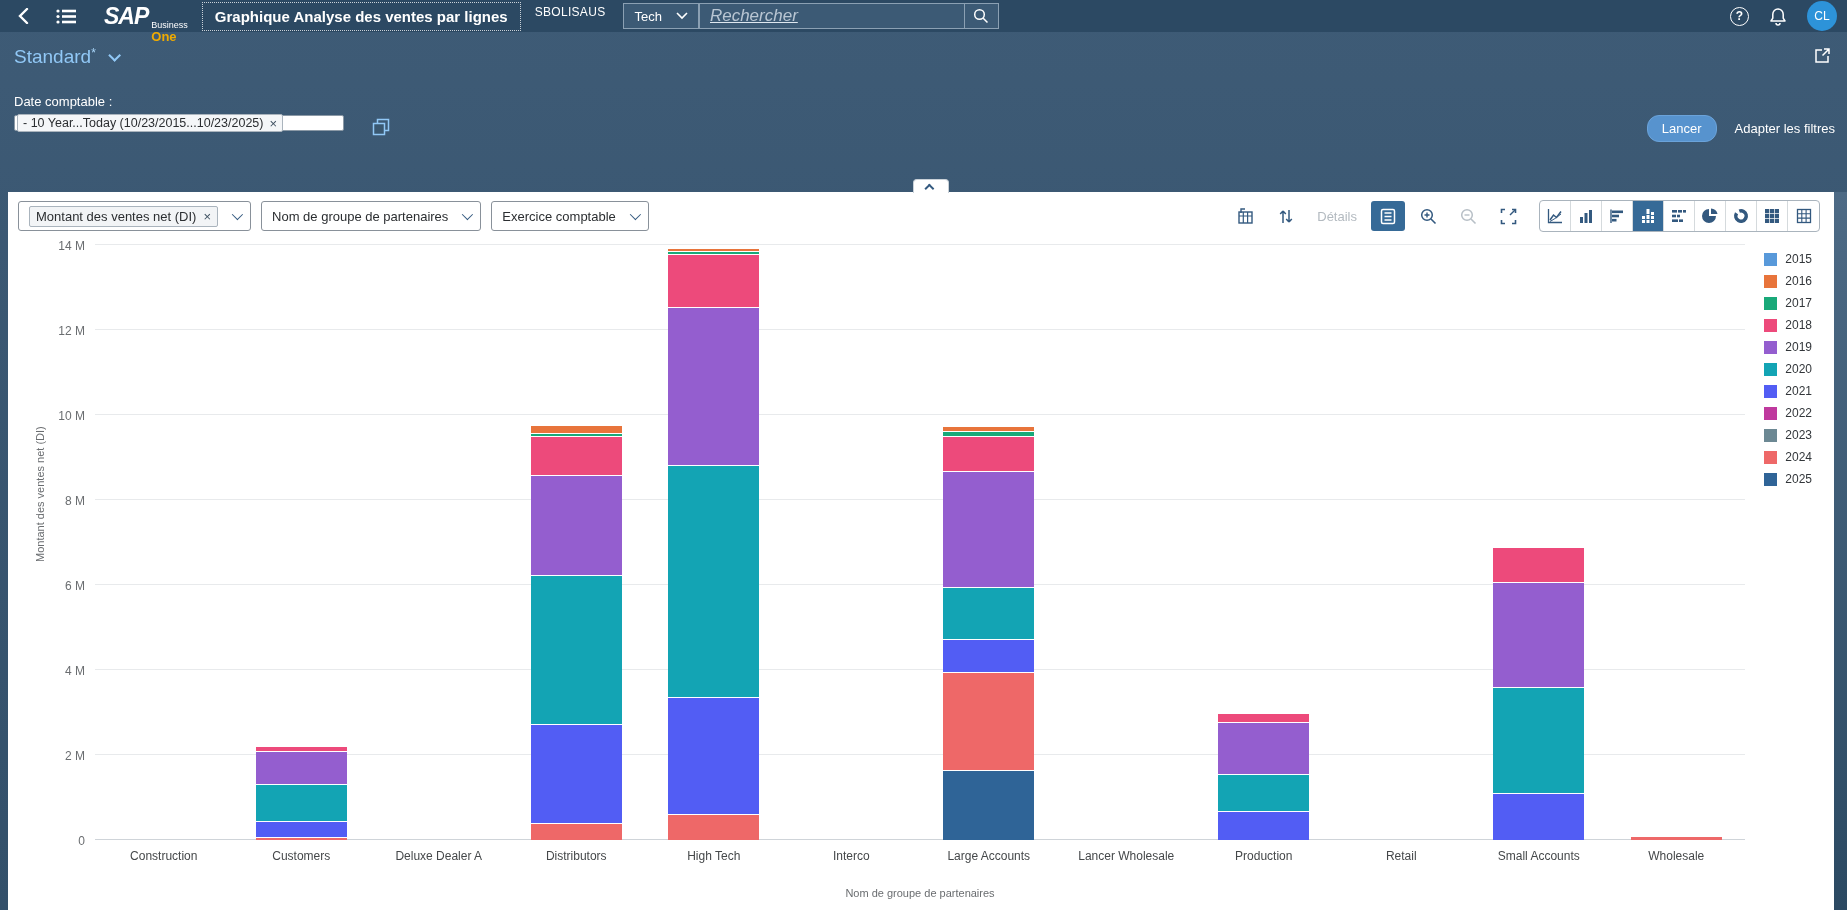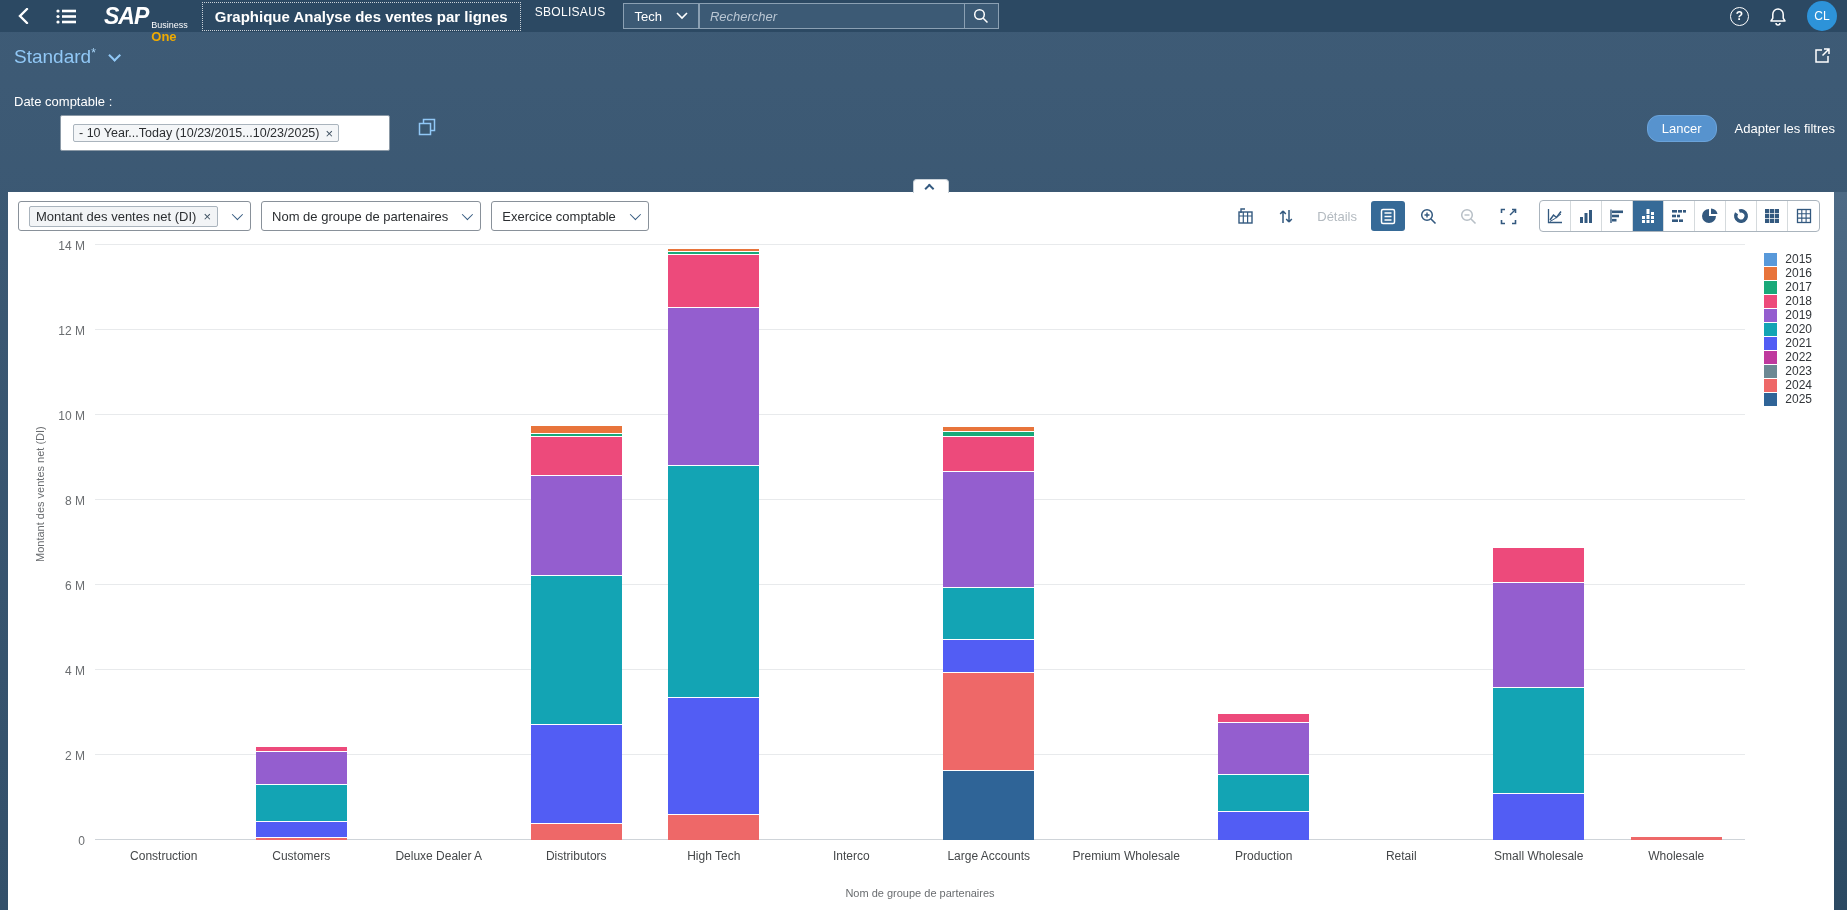--- a/index.html
+++ b/index.html
@@ -19,43 +19,43 @@
   .sap-sub .b1 { font-size:9px; color:#fff; display:block; }
   .sap-sub .b2 { font-size:13px; font-weight:bold; color:#f0ab00; display:block; }
   .shell-title { border:1px dotted rgba(255,255,255,.75); padding:5px 12px; font-size:15px;
     font-weight:bold; white-space:nowrap; cursor:default; }
   .shell-system { font-size:12px; font-weight:normal; margin:0 18px 8px 14px; letter-spacing:.3px; }
   .scope-select { display:flex; align-items:center; gap:14px; border:1px solid #8ba0b3;
     background:#3c5a75; height:26px; padding:0 10px; font-size:13px; cursor:pointer; }
   .search-box { display:flex; align-items:stretch; border:1px solid #8ba0b3; background:#3c5a75;
     height:26px; width:300px; }
   .search-input { flex:1; background:transparent; border:none; outline:none; color:#dfe8f0;
-    font-size:13px; font-style:italic; padding:0 10px; font-family:"Liberation Sans",sans-serif; }
+    font-size:17px; font-style:italic; padding:0 10px; font-family:"Liberation Sans",sans-serif;text-decoration:underline; }
   .search-input::placeholder { color:#b9c6d3; font-style:italic; }
   .search-go { width:34px; border-left:1px solid #8ba0b3; display:flex; align-items:center;
     justify-content:center; cursor:pointer; }
   .shell-right { margin-left:auto; display:flex; align-items:center; gap:20px; padding-right:10px; }
   .help-circle { width:19px; height:19px; border:1.5px solid #fff; border-radius:50%;
     display:flex; align-items:center; justify-content:center; font-size:12px; font-weight:bold; cursor:pointer; }
   .bell { cursor:pointer; }
   .avatar { width:30px; height:30px; border-radius:50%; background:#2d93d9; color:#fff;
     font-size:12px; display:flex; align-items:center; justify-content:center; cursor:pointer; }
 
   
   .filter-area { position:absolute; top:32px; left:0; width:1847px; height:160px; color:#fff; }
   .variant-row { display:flex; align-items:center; padding:14px 16px 0 14px; }
   .variant-name { color:#91c8f6; font-size:19px; cursor:pointer; }
   .variant-star { color:#a8d4f8; font-size:12px; vertical-align:top; }
   .chev-blue { display:inline-block; width:9px; height:9px; border-right:2px solid #91c8f6;
     border-bottom:2px solid #91c8f6; transform:rotate(45deg) translateY(-3px); margin-left:12px; cursor:pointer; }
   .share-btn { margin-left:auto; cursor:pointer; }
   .filter-label { font-size:13px; padding:26px 0 6px 14px; }
   .filter-row { display:flex; align-items:flex-start; padding-left:14px; }
-  .date-input { width:330px; height:36px; background:#fff; border:1px solid #8b99a6;
-    border-radius:2px; display:flex; align-items:center; padding:12px; cursor:text;margin-left:46px; }
+  .date-input { width:330px; height:16px; background:#fff; border:1px solid #8b99a6;
+    border-radius:2px; display:flex; align-items:center; padding:2px; cursor:text; }
   .date-token { border:1px solid #aab4bd; border-radius:2px; background:#f4f6f8; color:#2b2e31;
     font-size:12.5px; padding:1px 5px; display:flex; align-items:center; gap:6px; white-space:nowrap; }
   .token-x { color:#3f5161; font-size:13px; cursor:pointer; line-height:1; }
   .vh-icon { margin-left:28px; margin-top:3px; cursor:pointer; }
   .filter-actions { margin-left:auto; display:flex; align-items:center; gap:18px; padding-right:12px; }
   .run-btn { background:#5793ce; border:1px solid #6ba3da; border-radius:12px; color:#fff;
     font-size:13px; padding:5px 14px; cursor:pointer; }
   .adapt-link { font-size:13px; color:#fff; cursor:pointer; }
 
   
@@ -99,21 +99,21 @@
   .slots { position:absolute; inset:0; display:flex; }
   .slot { flex:1; position:relative; }
   .stack { position:absolute; bottom:0; left:17%; width:66%; display:flex; flex-direction:column;
     justify-content:flex-end; }
   .seg { width:100%; }
   .seg + .seg { margin-top:1px; }
   .cat-label { position:absolute; top:100%; margin-top:9px; width:100%; text-align:center;
     font-size:12px; color:#45484a; white-space:nowrap; }
   .x-title { position:absolute; left:87px; width:1650px; top:655px; text-align:center;
     font-size:11px; color:#6a6d70; }
-  .legend { position:absolute; right:22px; top:20px; display:flex; flex-direction:column; }
+  .legend { position:absolute; right:22px; top:20px; display:flex; flex-direction:column; gap:8px; }
   .leg-item { display:flex; align-items:center; gap:8px; cursor:pointer; }
   .leg-swatch { width:13px; height:13px; }
   .leg-label { font-size:12px; color:#32363a; }
 
   .scroll-strip { position:absolute; right:0; top:192px; width:13px; height:718px;
     background:linear-gradient(180deg,#4d6a85,#2b4962); }
 </style>
 </head>
 <body>
 
@@ -429,21 +429,21 @@
               <div class="seg" style="height: 115px; background: rgb(148, 94, 207);"></div>
               <div class="seg" style="height: 51px; background: rgb(19, 164, 180);"></div>
               <div class="seg" style="height: 32px; background: rgb(82, 93, 244);"></div>
               <div class="seg" style="height: 97px; background: rgb(238, 104, 104);"></div>
               <div class="seg" style="height: 69px; background: rgb(47, 100, 151);"></div>
             </div>
             <div class="cat-label">Large Accounts</div>
           </div>
           <div class="slot">
             <div class="stack"></div>
-            <div class="cat-label">Premium Wholesale</div>
+            <div class="cat-label">Lancer Wholesale</div>
           </div>
           <div class="slot">
             <div class="stack">
               <div class="seg" style="height: 8px; background: rgb(237, 74, 123);"></div>
               <div class="seg" style="height: 51px; background: rgb(148, 94, 207);"></div>
               <div class="seg" style="height: 36px; background: rgb(19, 164, 180);"></div>
               <div class="seg" style="height: 28px; background: rgb(82, 93, 244);"></div>
             </div>
             <div class="cat-label">Production</div>
           </div>
@@ -451,21 +451,21 @@
             <div class="stack"></div>
             <div class="cat-label">Retail</div>
           </div>
           <div class="slot">
             <div class="stack">
               <div class="seg" style="height: 34px; background: rgb(237, 74, 123);"></div>
               <div class="seg" style="height: 104px; background: rgb(148, 94, 207);"></div>
               <div class="seg" style="height: 105px; background: rgb(19, 164, 180);"></div>
               <div class="seg" style="height: 46px; background: rgb(82, 93, 244);"></div>
             </div>
-            <div class="cat-label">Small Wholesale</div>
+            <div class="cat-label">Small Accounts</div>
           </div>
           <div class="slot">
             <div class="stack">
               <div class="seg" style="height: 3px; background: rgb(238, 104, 104);"></div>
             </div>
             <div class="cat-label">Wholesale</div>
           </div>
         </div>
       </div>
     <div class="x-title">Nom de groupe de partenaires</div>

